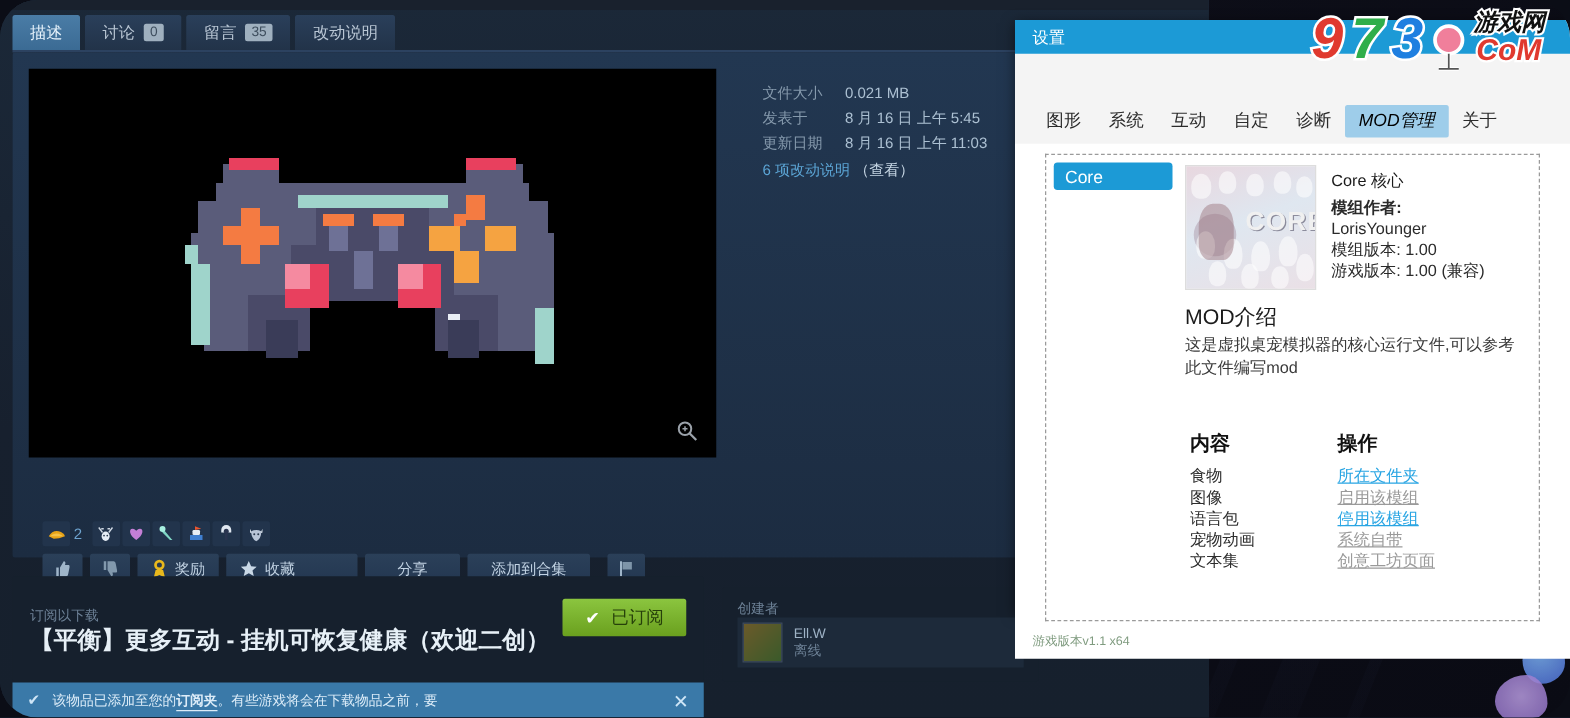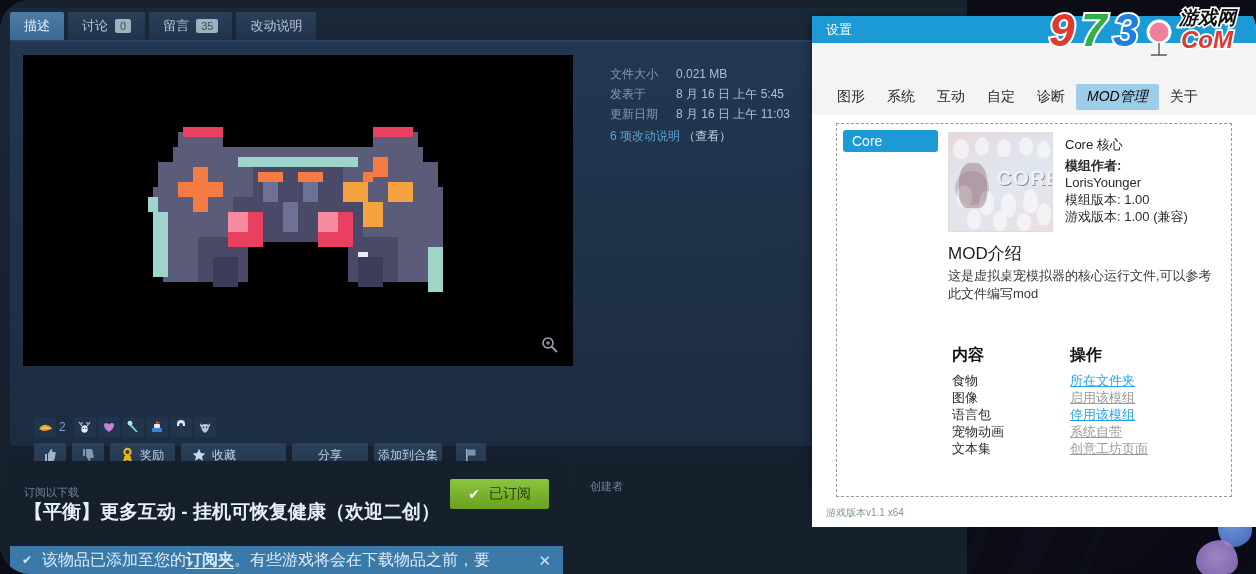--- a/index.html
+++ b/index.html
@@ -136,21 +136,21 @@
   .creator-av { width:32px; height:32px; background:linear-gradient(135deg,#6b5a2a,#3a5a2a); border:1px solid #3c4a5c; }
   .creator-name { font-size:11px; color:#9fb3c6; line-height:14px; }
   .creator-stat { font-size:11px; color:#6d8196; line-height:14px; }
 
   
   .notif {
     position:absolute; left:10px; top:546px; width:553px; height:28px;
     background:#3a79a8; display:flex; align-items:center; padding:0 12px; gap:10px;
   }
   .notif-chk { color:#cfe6f7; font-size:12px; }
-  .notif-txt { font-size:16px; color:#dcecf8; white-space:nowrap; }
+  .notif-txt { font-size:11px; color:#dcecf8; white-space:nowrap;font-family:Liberation Mono, monospace; }
   .notif-txt b { border-bottom:1px solid #dcecf8; font-weight:bold; }
   .notif-x { position:absolute; right:12px; top:6px; color:#cfe6f7; font-size:15px; cursor:pointer; }
 
   
   .dialog {
     position:absolute; left:812px; top:16px; width:444px; height:475px;
     background:#f4f4f4; box-shadow:0 2px 10px rgba(0,0,0,.5);
   }
   .dlg-title {
     height:27px; background:#1c9ad6; display:flex; align-items:center; padding-left:14px;
@@ -408,21 +408,21 @@
         </div>
         <div class="btn" style="padding-right:50px;">
           <svg width="14" height="14" viewBox="0 0 14 14">
             <path d="M7 0.8 L8.9 5 L13.3 5.4 L10 8.4 L11 12.8 L7 10.5 L3 12.8 L4 8.4 L0.7 5.4 L5.1 5Z" fill="#c9d8e6"></path>
           </svg>
           <span>收藏</span>
         </div>
         <div class="btn" style="padding:0 26px;">
           <span>分享</span>
         </div>
-        <div class="btn" style="padding:0 4px;">
+        <div class="btn" style="padding:0 19px;">
           <span>添加到合集</span>
         </div>
         <div class="btn icononly" style="margin-left:8px;">
           <svg width="12" height="14" viewBox="0 0 12 14">
             <rect x="1" y="1" width="1.6" height="12" fill="#9fb5c9"></rect>
             <path d="M3 1.6 H10.5 V7.6 H3 Z" fill="#7e95a9"></path>
           </svg>
         </div>
       </div>
     </div>
@@ -431,20 +431,27 @@
       <div class="sub-small">订阅以下载</div>
       <div class="sub-title">【平衡】更多互动 - 挂机可恢复健康（欢迎二创）</div>
       <div class="sub-btn">
         <span class="chk">✔</span>
         <span>已订阅</span>
       </div>
     </div>
 
     <div class="creator">
       <div class="creator-h">创建者</div>
+      <div class="creator-card">
+        <div class="creator-av"></div>
+        <div>
+          <div class="creator-name">Ell.W</div>
+          <div class="creator-stat">离线</div>
+        </div>
+      </div>
     </div>
 
     <div class="notif">
       <span class="notif-chk">✔</span>
       <span class="notif-txt"><span>该物品已添加至您的</span><b>订阅夹</b><span>。有些游戏将会在下载物品之前，要</span></span>
       <span class="notif-x">✕</span>
     </div>
   </div>
 
   <div class="dialog">

